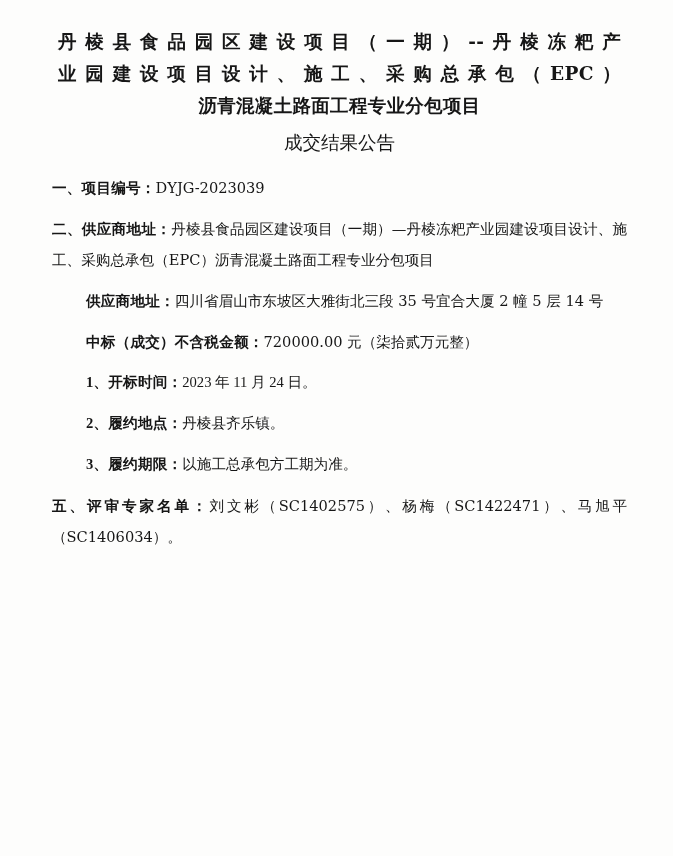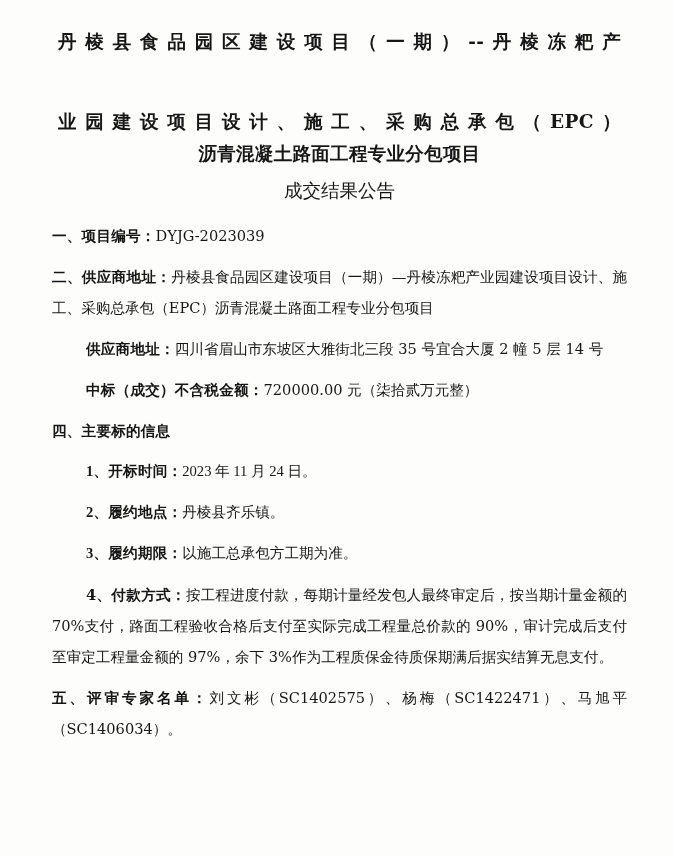--- a/index.html
+++ b/index.html
@@ -31,21 +31,21 @@
     font-weight: bold;
     font-size: 18.5px;
     line-height: 32px;
     letter-spacing: 0.3px;
     margin: 0 6px;
   }
   .title-line {
     display: block;
   }
   .title-line.l1 { text-align: justify; text-align-last: justify; }
-  .title-line.l2 { text-align: justify; text-align-last: justify; margin-top: 48px; }
+  .title-line.l2 { text-align: justify; text-align-last: justify; }
   .title-line.l3 { text-align: right; }
   .subtitle {
     text-align: center;
     font-weight: normal;
     font-size: 18.5px;
     line-height: 34px;
     margin-top: 4px;
   }
   .body {
     margin-top: 12px;
@@ -94,34 +94,28 @@
         <span class="sec-head"><span>二、</span><span>供应商地址：</span></span><span class="inline-b">丹棱县食品园区建设项目（一期）—丹棱冻粑产业园建设项目设计、施工、采购总承包（EPC）沥青混凝土路面工程专业分包项目</span>
       </div>
 
       <div class="para p-ind2">
         <span class="sec-head">供应商地址：</span><span>四川省眉山市东坡区大雅街北三段 35 号宜合大厦 2 幢 5 层 14 号</span>
       </div>
       <div class="para p-ind2">
         <span class="sec-head">中标（成交）不含税金额：</span><span>720000.00 元（柒拾贰万元整）</span>
       </div>
 
-      <div class="para p-ind1 sec-head">
-        <span>四、</span><span>主要标的信息</span>
-      </div>
       <div class="para p-num">
         <span class="sec-head">1、开标时间：</span><span>2023 年 11 月 24 日。</span>
       </div>
       <div class="para p-num">
         <span class="sec-head">2、履约地点：</span><span>丹棱县齐乐镇。</span>
       </div>
       <div class="para p-num">
         <span class="sec-head">3、履约期限：</span><span>以施工总承包方工期为准。</span>
-      </div>
-      <div class="para" style="padding-left:0;text-indent:34px;">
-        <span class="sec-head">4、付款方式：</span><span>按工程进度付款，每期计量经发包人最终审定后，按当期计量金额的 70%支付，路面工程验收合格后支付至实际完成工程量总价款的 90%，审计完成后支付至审定工程量金额的 97%，余下 3%作为工程质保金待质保期满后据实结算无息支付。</span>
       </div>
 
       <div class="para p-ind1">
         <span class="sec-head"><span>五、</span><span>评审专家名单：</span></span><span>刘文彬（SC1402575）、杨梅（SC1422471）、马旭平（SC1406034）。</span>
       </div>
 
     </div>
   </div>
 </div>
 

